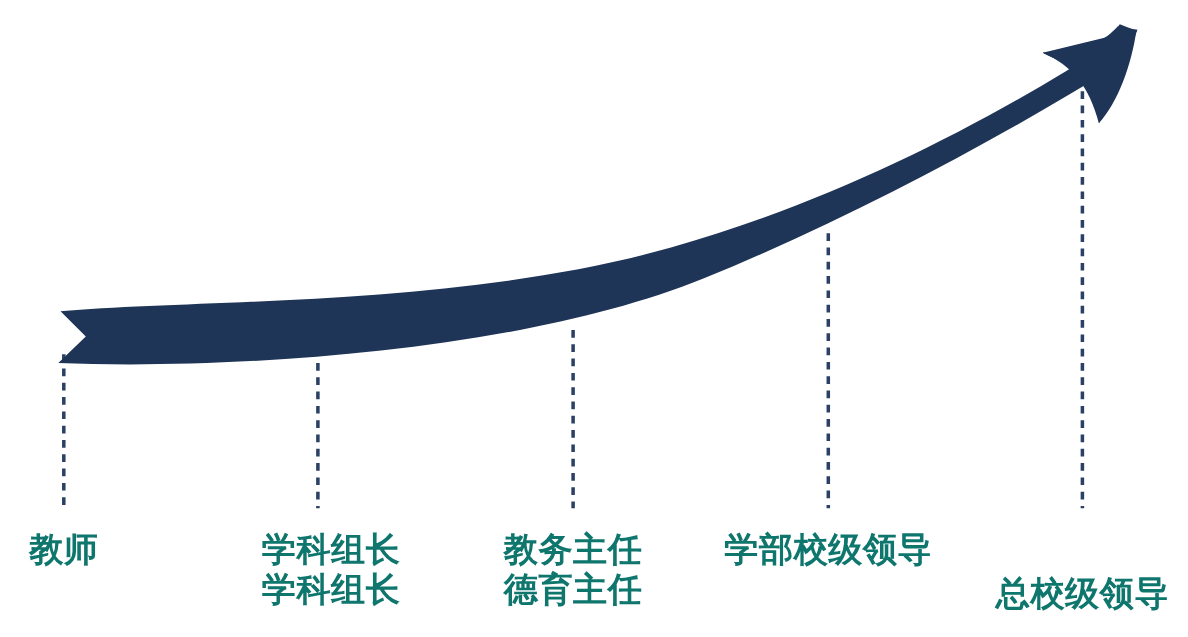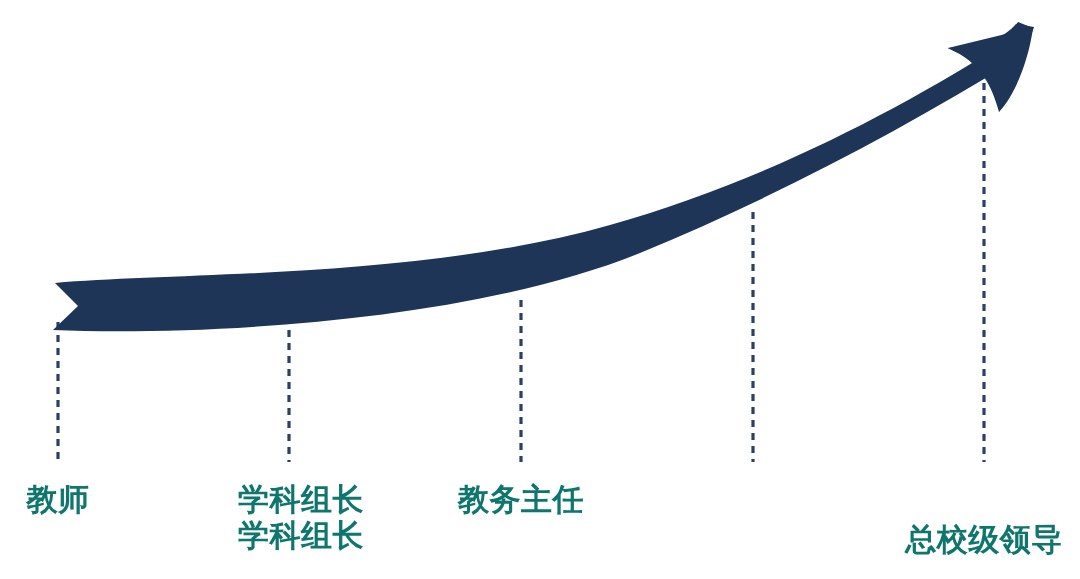--- a/index.html
+++ b/index.html
@@ -97,20 +97,24 @@
     <span class="label-line">教师</span>
   </div>
 
   <div class="stage-label" style="left:289px; top:482px;margin-left:12px;">
     <span class="label-line">学科组长</span>
     <span class="label-line">学科组长</span>
   </div>
 
   <div class="stage-label" style="left:521px; top:482px;text-align:right;">
     <span class="label-line">教务主任</span>
+    <span class="label-line">德育主任</span>
   </div>
 
+  <div class="stage-label" style="left:753px; top:482px;">
+    <span class="label-line">学部校级领导</span>
+  </div>
 
   <div class="stage-label" style="left:984px; top:482px;margin-top:40px;">
     <span class="label-line">总校级领导</span>
   </div>
 
 </div>
 
 </body></html>

